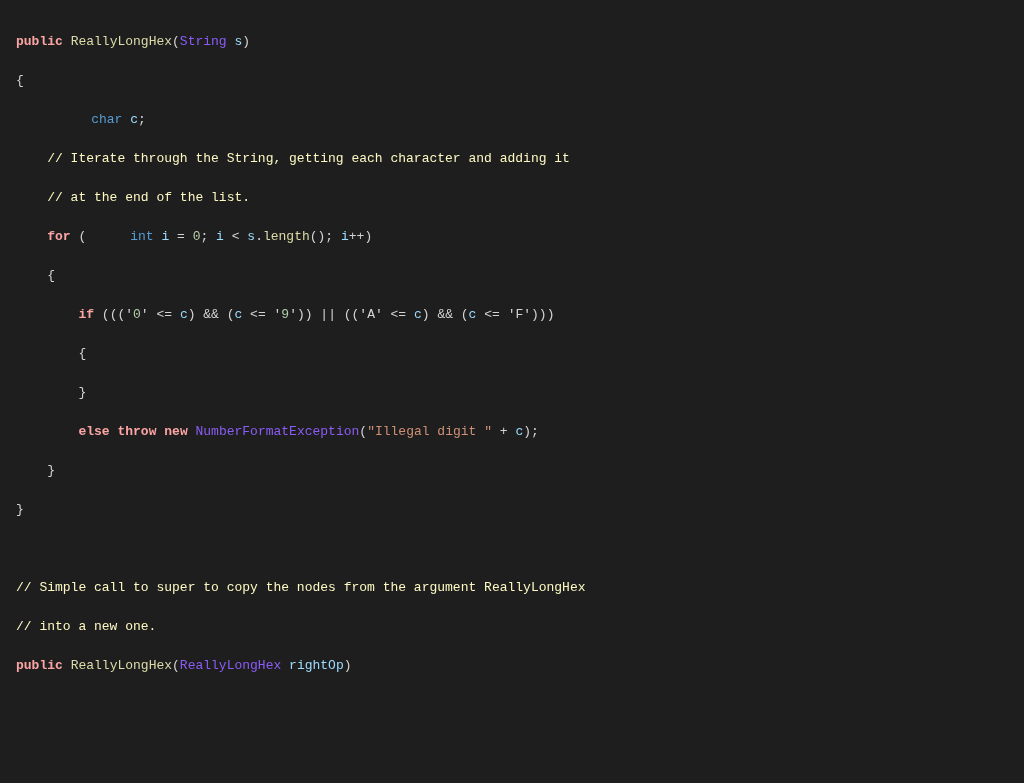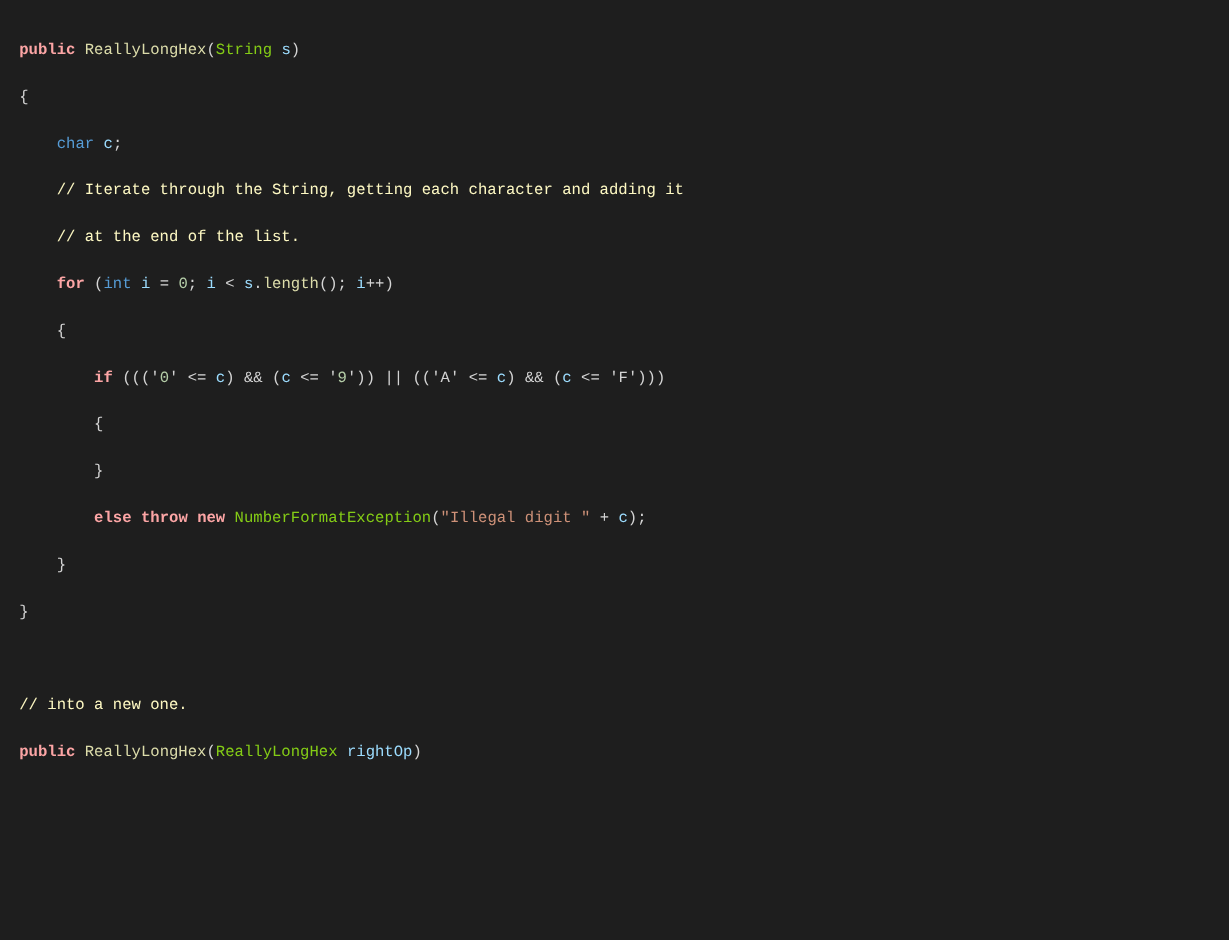--- a/index.html
+++ b/index.html
@@ -19,48 +19,49 @@
     }
     .code-container {
       background-color: #1e1e1e;
       padding: 4px 16px;
       white-space: pre;
     }
     .line {
       display: block;
       white-space: pre;
     } 
-    .type2 { color: #569cd6; } 
+    .type2 { color: #569cd6; margin-left: 44px; } 
     .method { color: #dcdcaa; } 
     .string { color: #ce9178; } 
     .comment { color: #fef9c3; } 
     .plain { color: #d4d4d4; } 
     .param { color: #9cdcfe; } 
     .number { color: #b5cea8; } 
-    .classname { color: #84cc16; text-align: right; }
+    .classname { color: #8b5cf6; text-align: right; }
     .bold-kw { color: #fca5a5; font-weight: bold; }
   </style>
 </head>
 <body>
 
 <div class="code-container">
 <span class="line"><span class="bold-kw">public</span><span class="plain"> </span><span class="method">ReallyLongHex</span><span class="plain">(</span><span class="classname">String</span><span class="plain"> </span><span class="param">s</span><span class="plain">)</span></span>
 <span class="line"><span class="plain">{</span></span>
 <span class="line"><span class="plain">    </span><span class="type2">char</span><span class="plain"> </span><span class="param">c</span><span class="plain">;</span></span>
 <span class="line"><span class="comment">    // Iterate through the String, getting each character and adding it</span></span>
 <span class="line"><span class="comment">    // at the end of the list.</span></span>
 <span class="line"><span class="plain">    </span><span class="bold-kw">for</span><span class="plain"> (</span><span class="type2">int</span><span class="plain"> </span><span class="param">i</span><span class="plain"> = </span><span class="number">0</span><span class="plain">; </span><span class="param">i</span><span class="plain"> &lt; </span><span class="param">s</span><span class="plain">.</span><span class="method">length</span><span class="plain">(); </span><span class="param">i</span><span class="plain">++)</span></span>
 <span class="line"><span class="plain">    {</span></span>
 <span class="line"><span class="plain">        </span><span class="bold-kw">if</span><span class="plain"> ((('</span><span class="number">0</span><span class="plain">' &lt;= </span><span class="param">c</span><span class="plain">) &amp;&amp; (</span><span class="param">c</span><span class="plain"> &lt;= '</span><span class="number">9</span><span class="plain">')) || (('</span><span class="plain">A</span><span class="plain">' &lt;= </span><span class="param">c</span><span class="plain">) &amp;&amp; (</span><span class="param">c</span><span class="plain"> &lt;= '</span><span class="plain">F</span><span class="plain">')))</span></span>
 <span class="line"><span class="plain">        {</span></span>
 <span class="line"><span class="plain">        }</span></span>
 <span class="line"><span class="plain">        </span><span class="bold-kw">else</span><span class="plain"> </span><span class="bold-kw">throw</span><span class="plain"> </span><span class="bold-kw">new</span><span class="plain"> </span><span class="classname">NumberFormatException</span><span class="plain">(</span><span class="string">"Illegal digit "</span><span class="plain"> + </span><span class="param">c</span><span class="plain">);</span></span>
 <span class="line"><span class="plain">    }</span></span>
 <span class="line"><span class="plain">}</span></span>
 <span class="line"> </span>
+<span class="line"><span class="comment">// Simple call to super to copy the nodes from the argument ReallyLongHex</span></span>
 <span class="line"><span class="comment">// into a new one.</span></span>
 <span class="line"><span class="bold-kw">public</span><span class="plain"> </span><span class="method">ReallyLongHex</span><span class="plain">(</span><span class="classname">ReallyLongHex</span><span class="plain"> </span><span class="param">rightOp</span><span class="plain">)</span></span>
 
 
 
 
 
 
 
 

